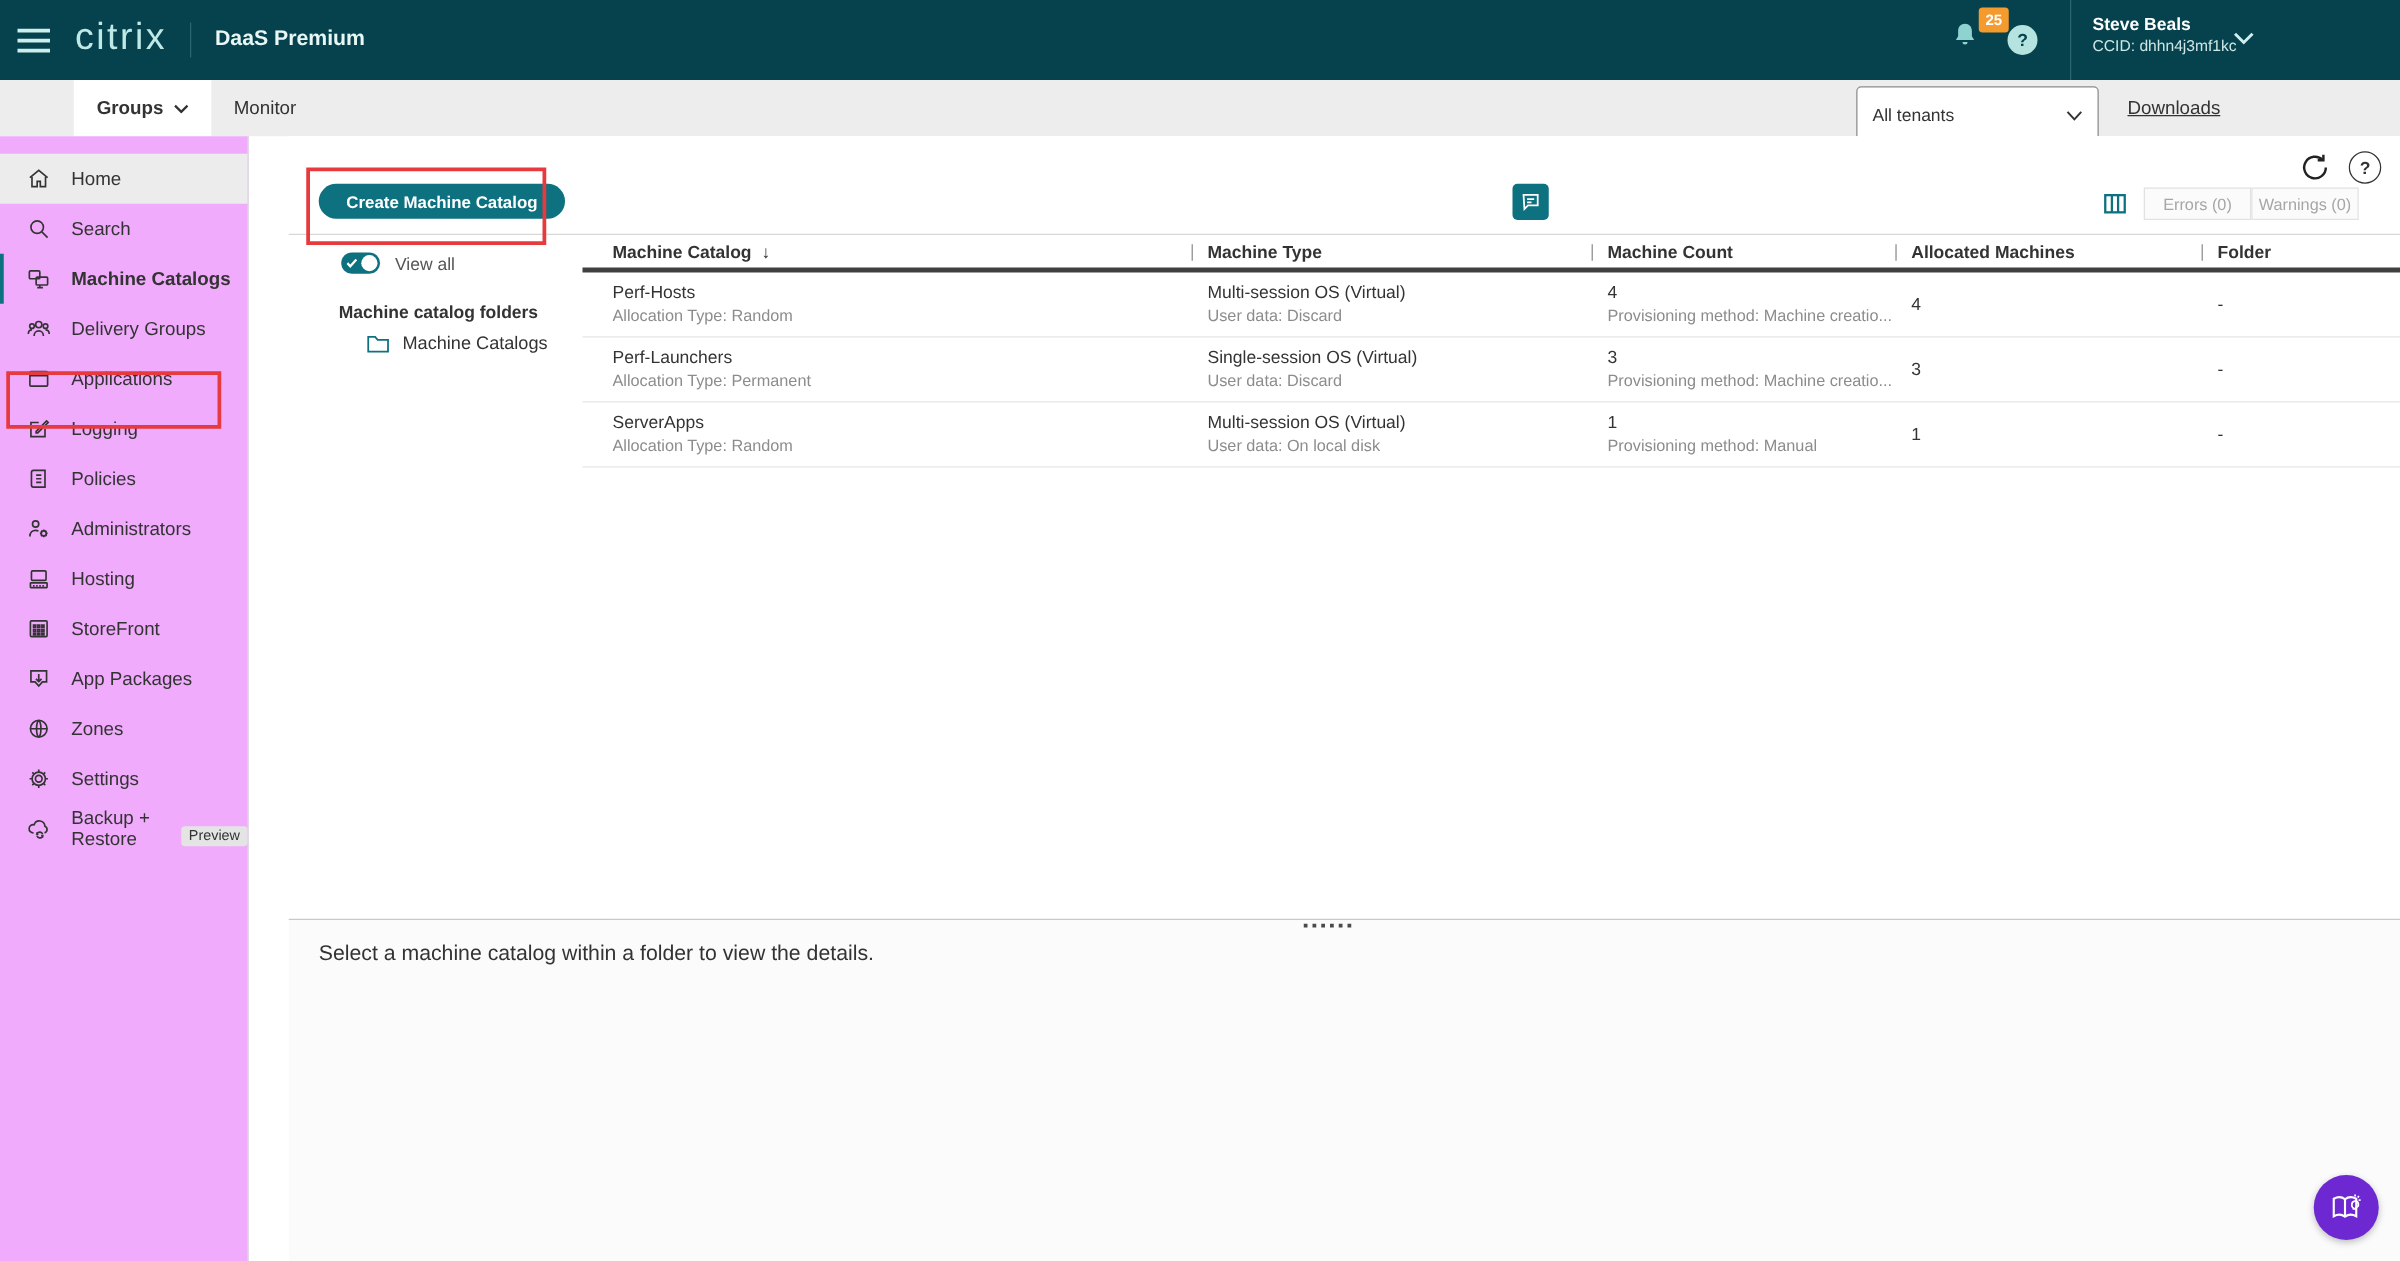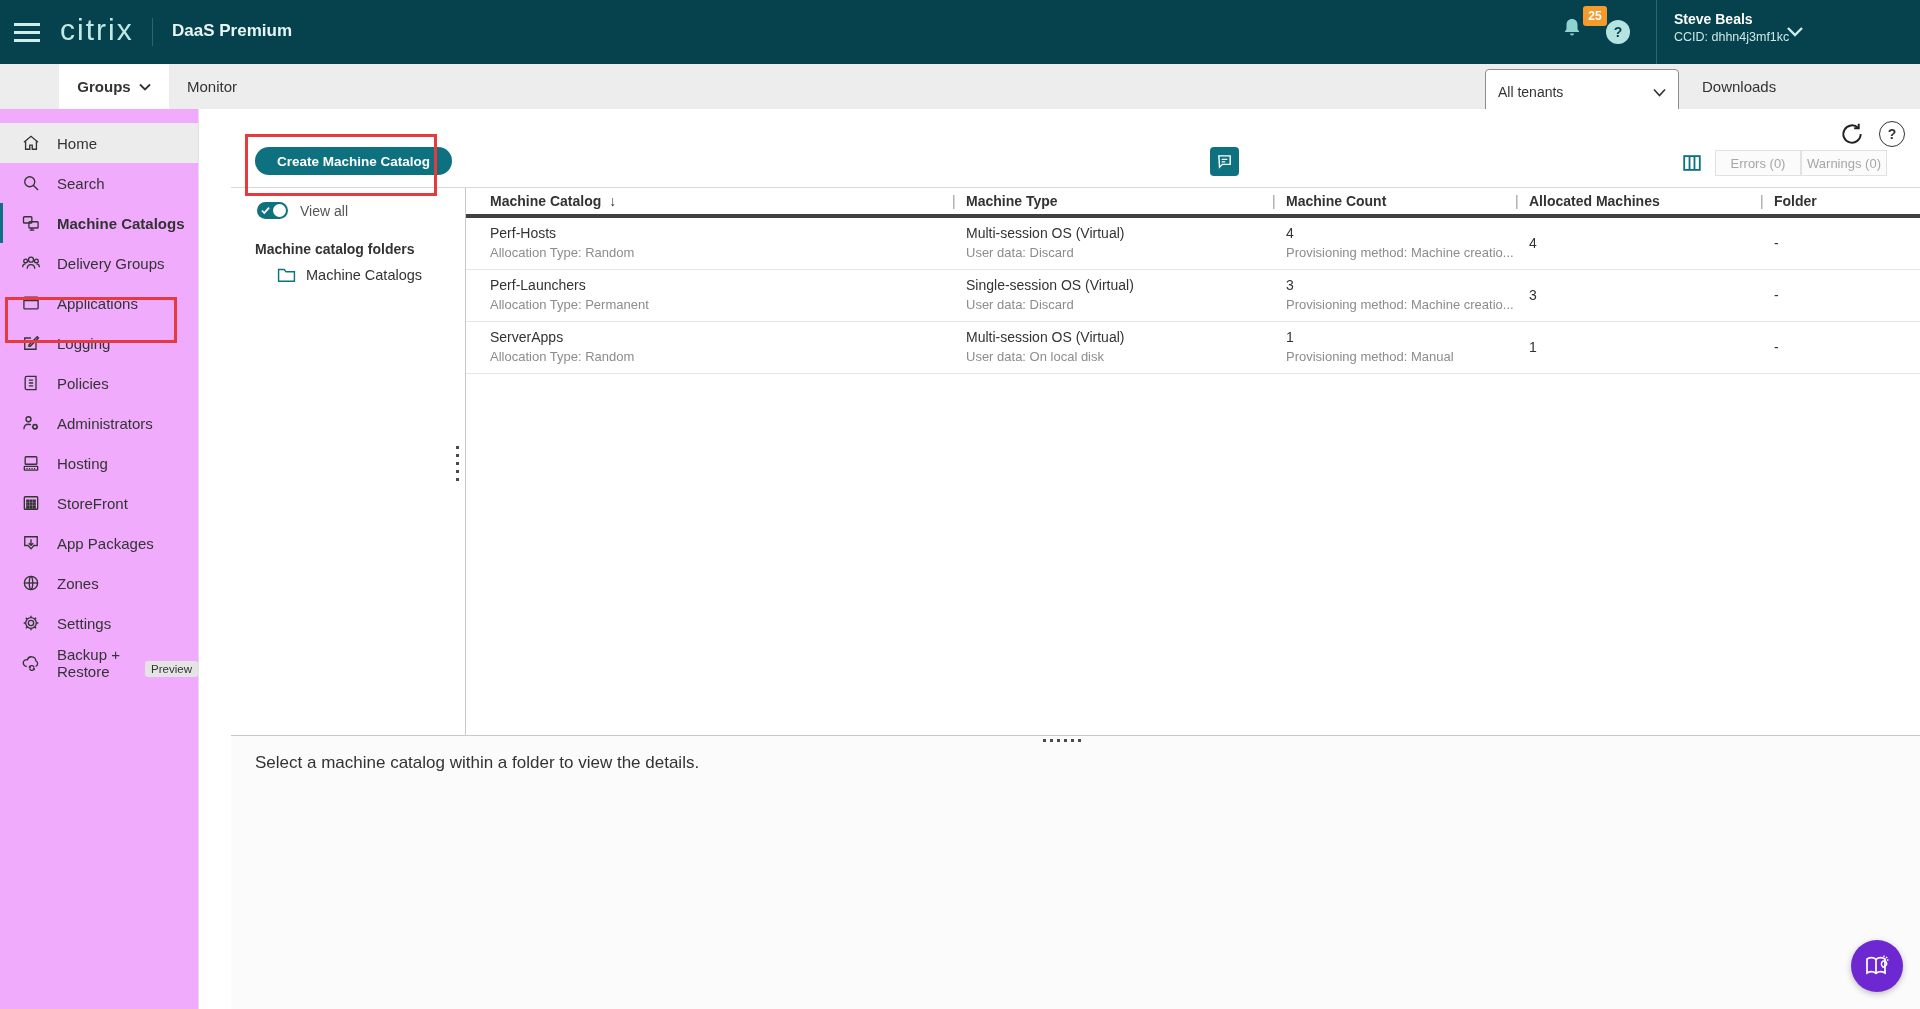--- a/index.html
+++ b/index.html
@@ -24,21 +24,21 @@
   .user-name { font-size:14px; font-weight:700; color:#fff; }
   .user-ccid { font-size:12.5px; color:#cfe7e6; }
   .user-chevron { position:absolute; left:1786px; top:24px; }
 
   
   .tabbar { position:absolute; left:0; top:64px; width:1920px; height:45px; background:#ededed; }
   .tab-manage { position:absolute; left:59px; top:0; width:110px; height:45px; background:#fff; display:flex; align-items:center; justify-content:center; gap:8px; font-size:15px; font-weight:700; cursor:pointer; }
   .tab-monitor { position:absolute; left:187px; top:0; height:45px; display:flex; align-items:center; font-size:15px; cursor:pointer; }
   .tenant-select { position:absolute; left:1485px; top:5px; width:194px; height:46px; background:#fff; border:1px solid #8c8c8c; border-radius:4px; display:flex; align-items:center; font-size:14px; padding:0 12px; cursor:pointer; }
   .tenant-select .grow { flex:1; }
-  .downloads-link { position:absolute; left:1702px; top:0; height:45px; display:flex; align-items:center; font-size:15px; cursor:pointer; }
+  .downloads-link { position:absolute; left:1702px; top:0; height:45px; display:flex; align-items:center; font-size:15px; cursor:pointer;text-decoration:underline; }
 
   
   .sidebar { position:absolute; left:0; top:109px; width:199px; height:900px; background:#f0abfc; border-right:1px solid #e0e0e0; }
   .side-item { position:relative; display:flex; align-items:center; gap:16px; height:40px; padding-left:21px; font-size:15px; color:#333; cursor:pointer; }
   .side-item.hovered { background:#ececec; }
   .side-item.selected { font-weight:700; }
   .side-item.selected::before { content:""; position:absolute; left:0; top:0; width:3px; height:40px; background:#0e7180; }
   .side-item svg { flex:0 0 auto; }
   .preview-pill { margin-left:6px; background:#e4e4e4; border-radius:3px; font-size:11.5px; font-weight:400; padding:2px 6px; color:#333;margin-top:12px; }
   .side-spacer { height:14px; }
@@ -57,21 +57,21 @@
     color:#fff; font-size:13.5px; font-weight:700; font-family:"Liberation Sans",sans-serif; cursor:pointer; }
   .comment-btn { position:absolute; left:979px; top:38px; width:29px; height:29px; background:#0e7180; border-radius:4px; display:flex; align-items:center; justify-content:center; cursor:pointer; }
   .refresh-btn { position:absolute; left:1608px; top:12px; width:26px; height:26px; cursor:pointer; }
   .help2-btn { position:absolute; left:1648px; top:12px; width:26px; height:26px; border:1.8px solid #333; border-radius:50%; display:flex; align-items:center; justify-content:center; font-size:14px; font-weight:700; cursor:pointer; }
   .columns-btn { position:absolute; left:1450px; top:43px; width:22px; height:22px; cursor:pointer; }
   .ew-btn { position:absolute; top:41px; width:86px; height:26px; background:#fbfbfb; border:1px solid #e2e2e2; color:#a6a6a6; font-size:13px; display:flex; align-items:center; justify-content:center; cursor:default; }
   .errors-btn { left:1484px; }
   .warnings-btn { left:1570px; }
 
   
-  .folders-panel { position:absolute; left:0; top:79px; width:235px; height:547px; background:#fff; border-right:1px solid #c9c9c9; }
+  .folders-panel { position:absolute; left:16px; top:79px; width:235px; height:547px; background:#fff; border-right:1px solid #c9c9c9; }
   .viewall-row { position:absolute; left:26px; top:14px; display:flex; align-items:center; gap:12px; }
   .toggle { position:relative; width:31px; height:17px; background:#0e7180; border-radius:9px; cursor:pointer; }
   .toggle .knob { position:absolute; right:2px; top:2px; width:13px; height:13px; background:#fff; border-radius:50%; }
   .toggle svg { position:absolute; left:4px; top:4px; }
   .viewall-label { font-size:14px; color:#555; }
   .folders-heading { position:absolute; left:24px; top:53px; font-size:14px; font-weight:700; }
   .folder-row { position:absolute; left:46px; top:79px; display:flex; align-items:center; gap:10px; font-size:14.5px; cursor:pointer; }
   .vsplit-dots { position:absolute; right:6px; top:258px; display:flex; flex-direction:column; gap:5px; }
   .vsplit-dots i { width:3px; height:3px; background:#4a4a4a; }
 

